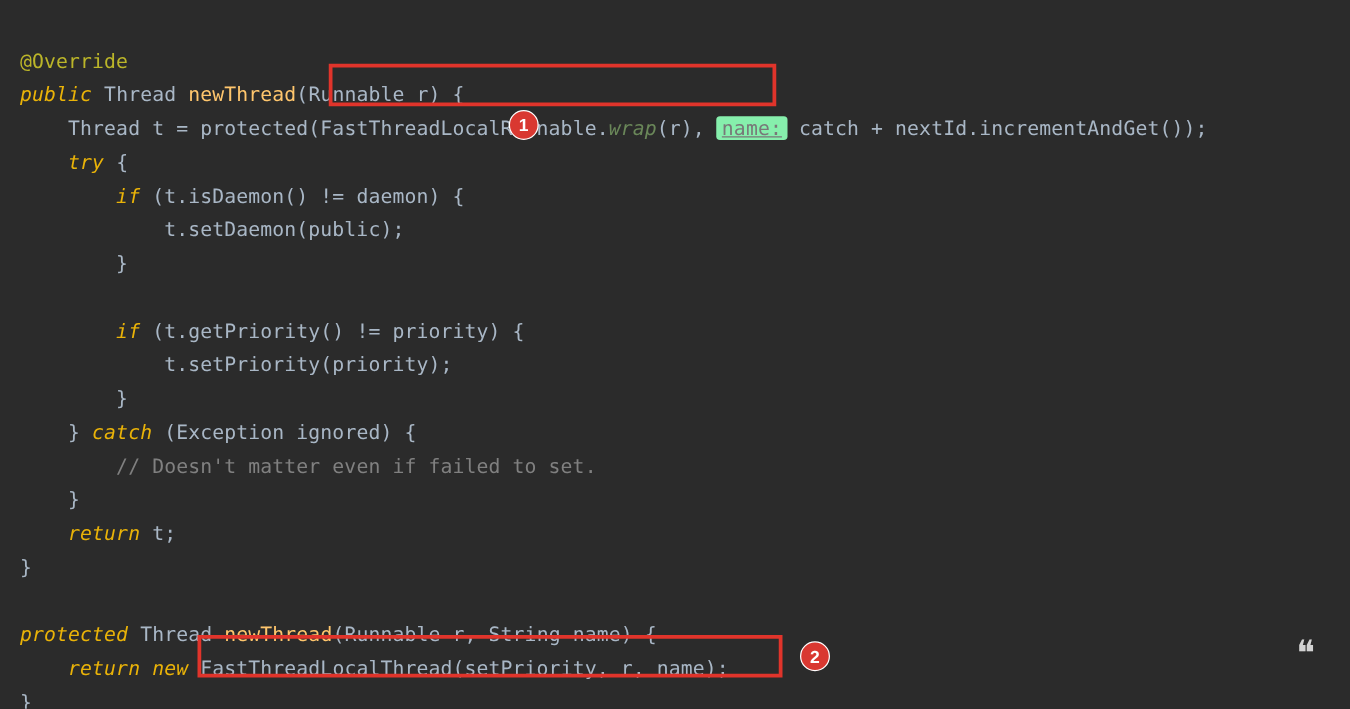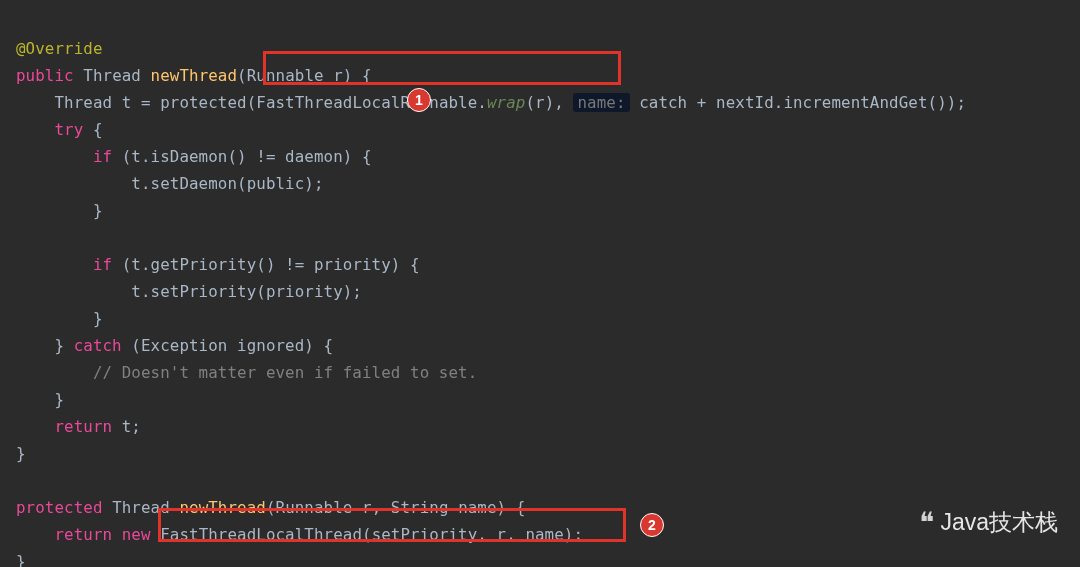--- a/index.html
+++ b/index.html
@@ -14,27 +14,27 @@
   .code-area {
     position: relative;
     padding: 8px 8px 8px 16px;
     font-size: 15.8px;
     line-height: 27px;
     color: #a9b7c6;
     white-space: pre;
     background: #2b2b2b;
     letter-spacing: 0.1px;
   }
-  .k  { color: #ec4899; }          
+  .k  { color: #eab308; font-style: italic; }          
   .ty { color: #a9b7c6; }          
   .fn { color: #ffc66d; }          
   .an { color: #bbb529; }          
   .st { color: #6a8759; font-style: italic; text-align: center; } 
   .cm { color: #808080; }          
-  .hint { color: #787878; background: #0f172a; border-radius: 3px; padding: 0 4px; }
+  .hint { color: #787878; background: #86efac; border-radius: 3px; padding: 0 4px; text-decoration: underline; }
   .red-box {
     position: absolute;
     border: 3px solid #e0342b;
     box-sizing: border-box;
     pointer-events: none;
   }
   .badge {
     position: absolute;
     width: 24px;
     height: 24px;
@@ -95,14 +95,13 @@
 </div>
 
 <div class="red-box" style="left:263px; top:51px; width:358px; height:34px;"></div>
 <div class="red-box" style="left:158px; top:508px; width:468px; height:34px;"></div>
 
 <div class="badge" style="left:407px; top:88px;">1</div>
 <div class="badge" style="left:640px; top:513px;">2</div>
 
 <div class="watermark">
   <span class="glyph">❝</span>
-  <span>Java技术栈</span>
 </div>
 
 </body></html>

